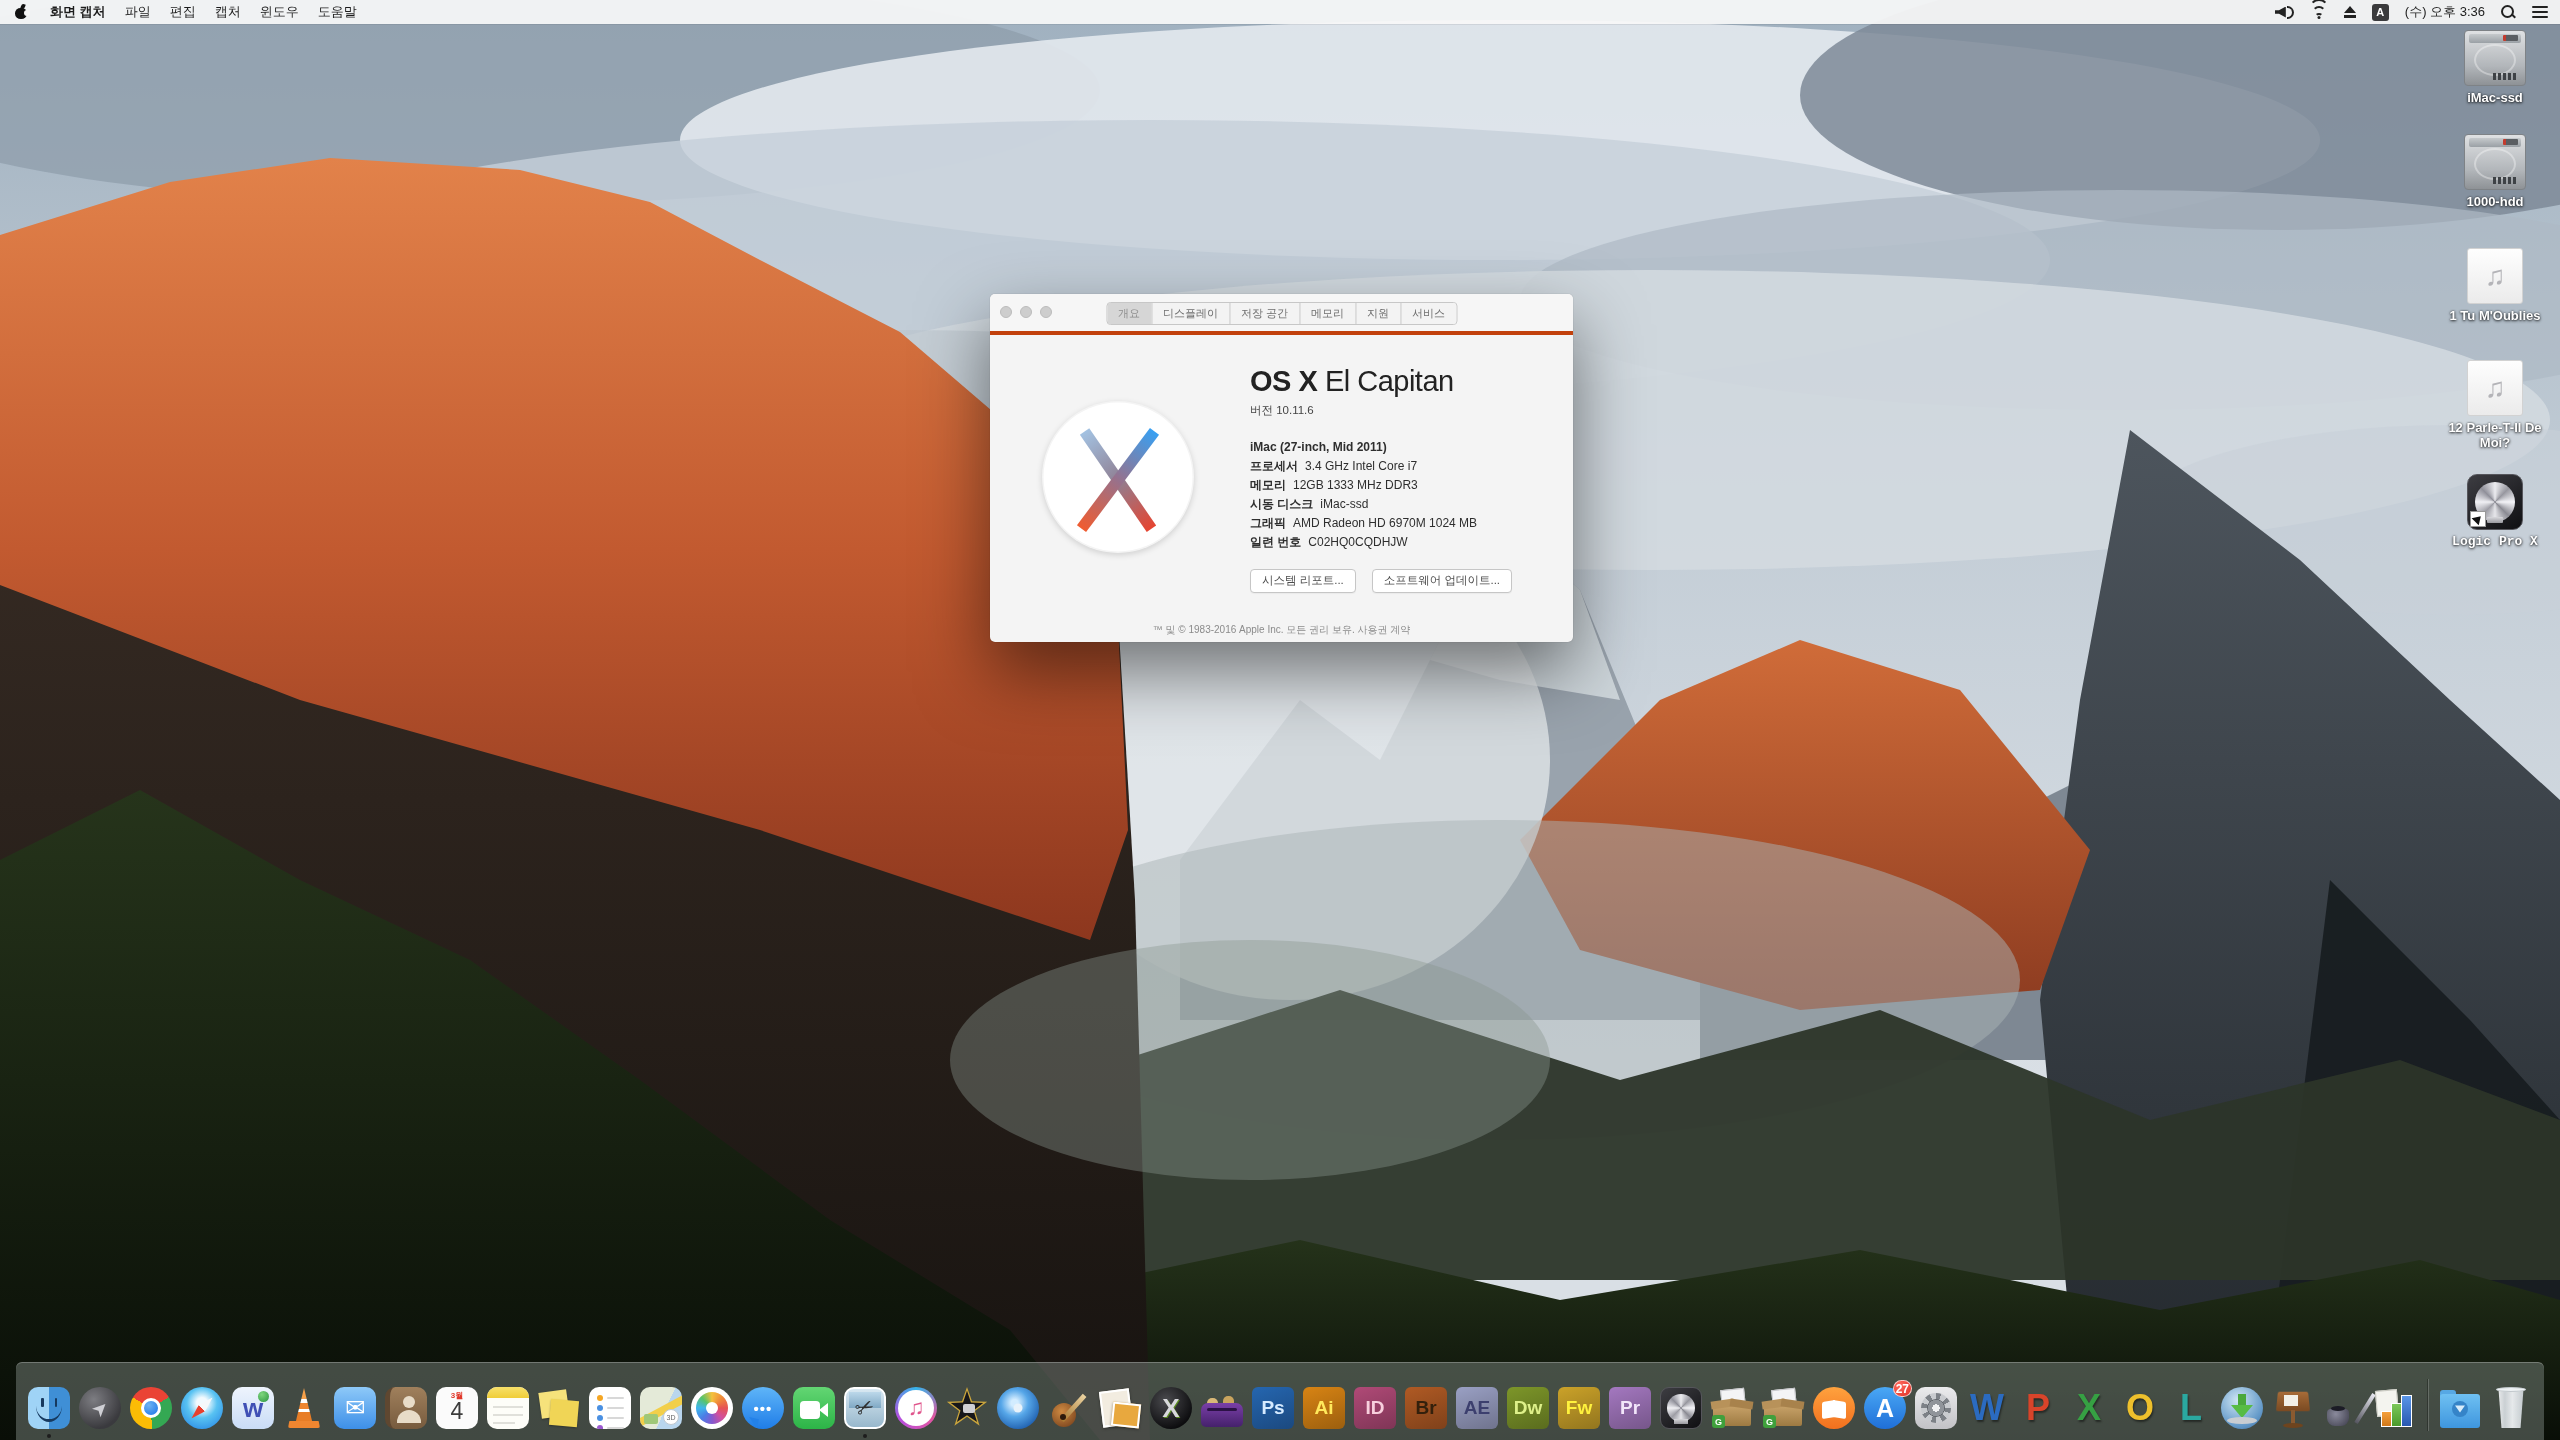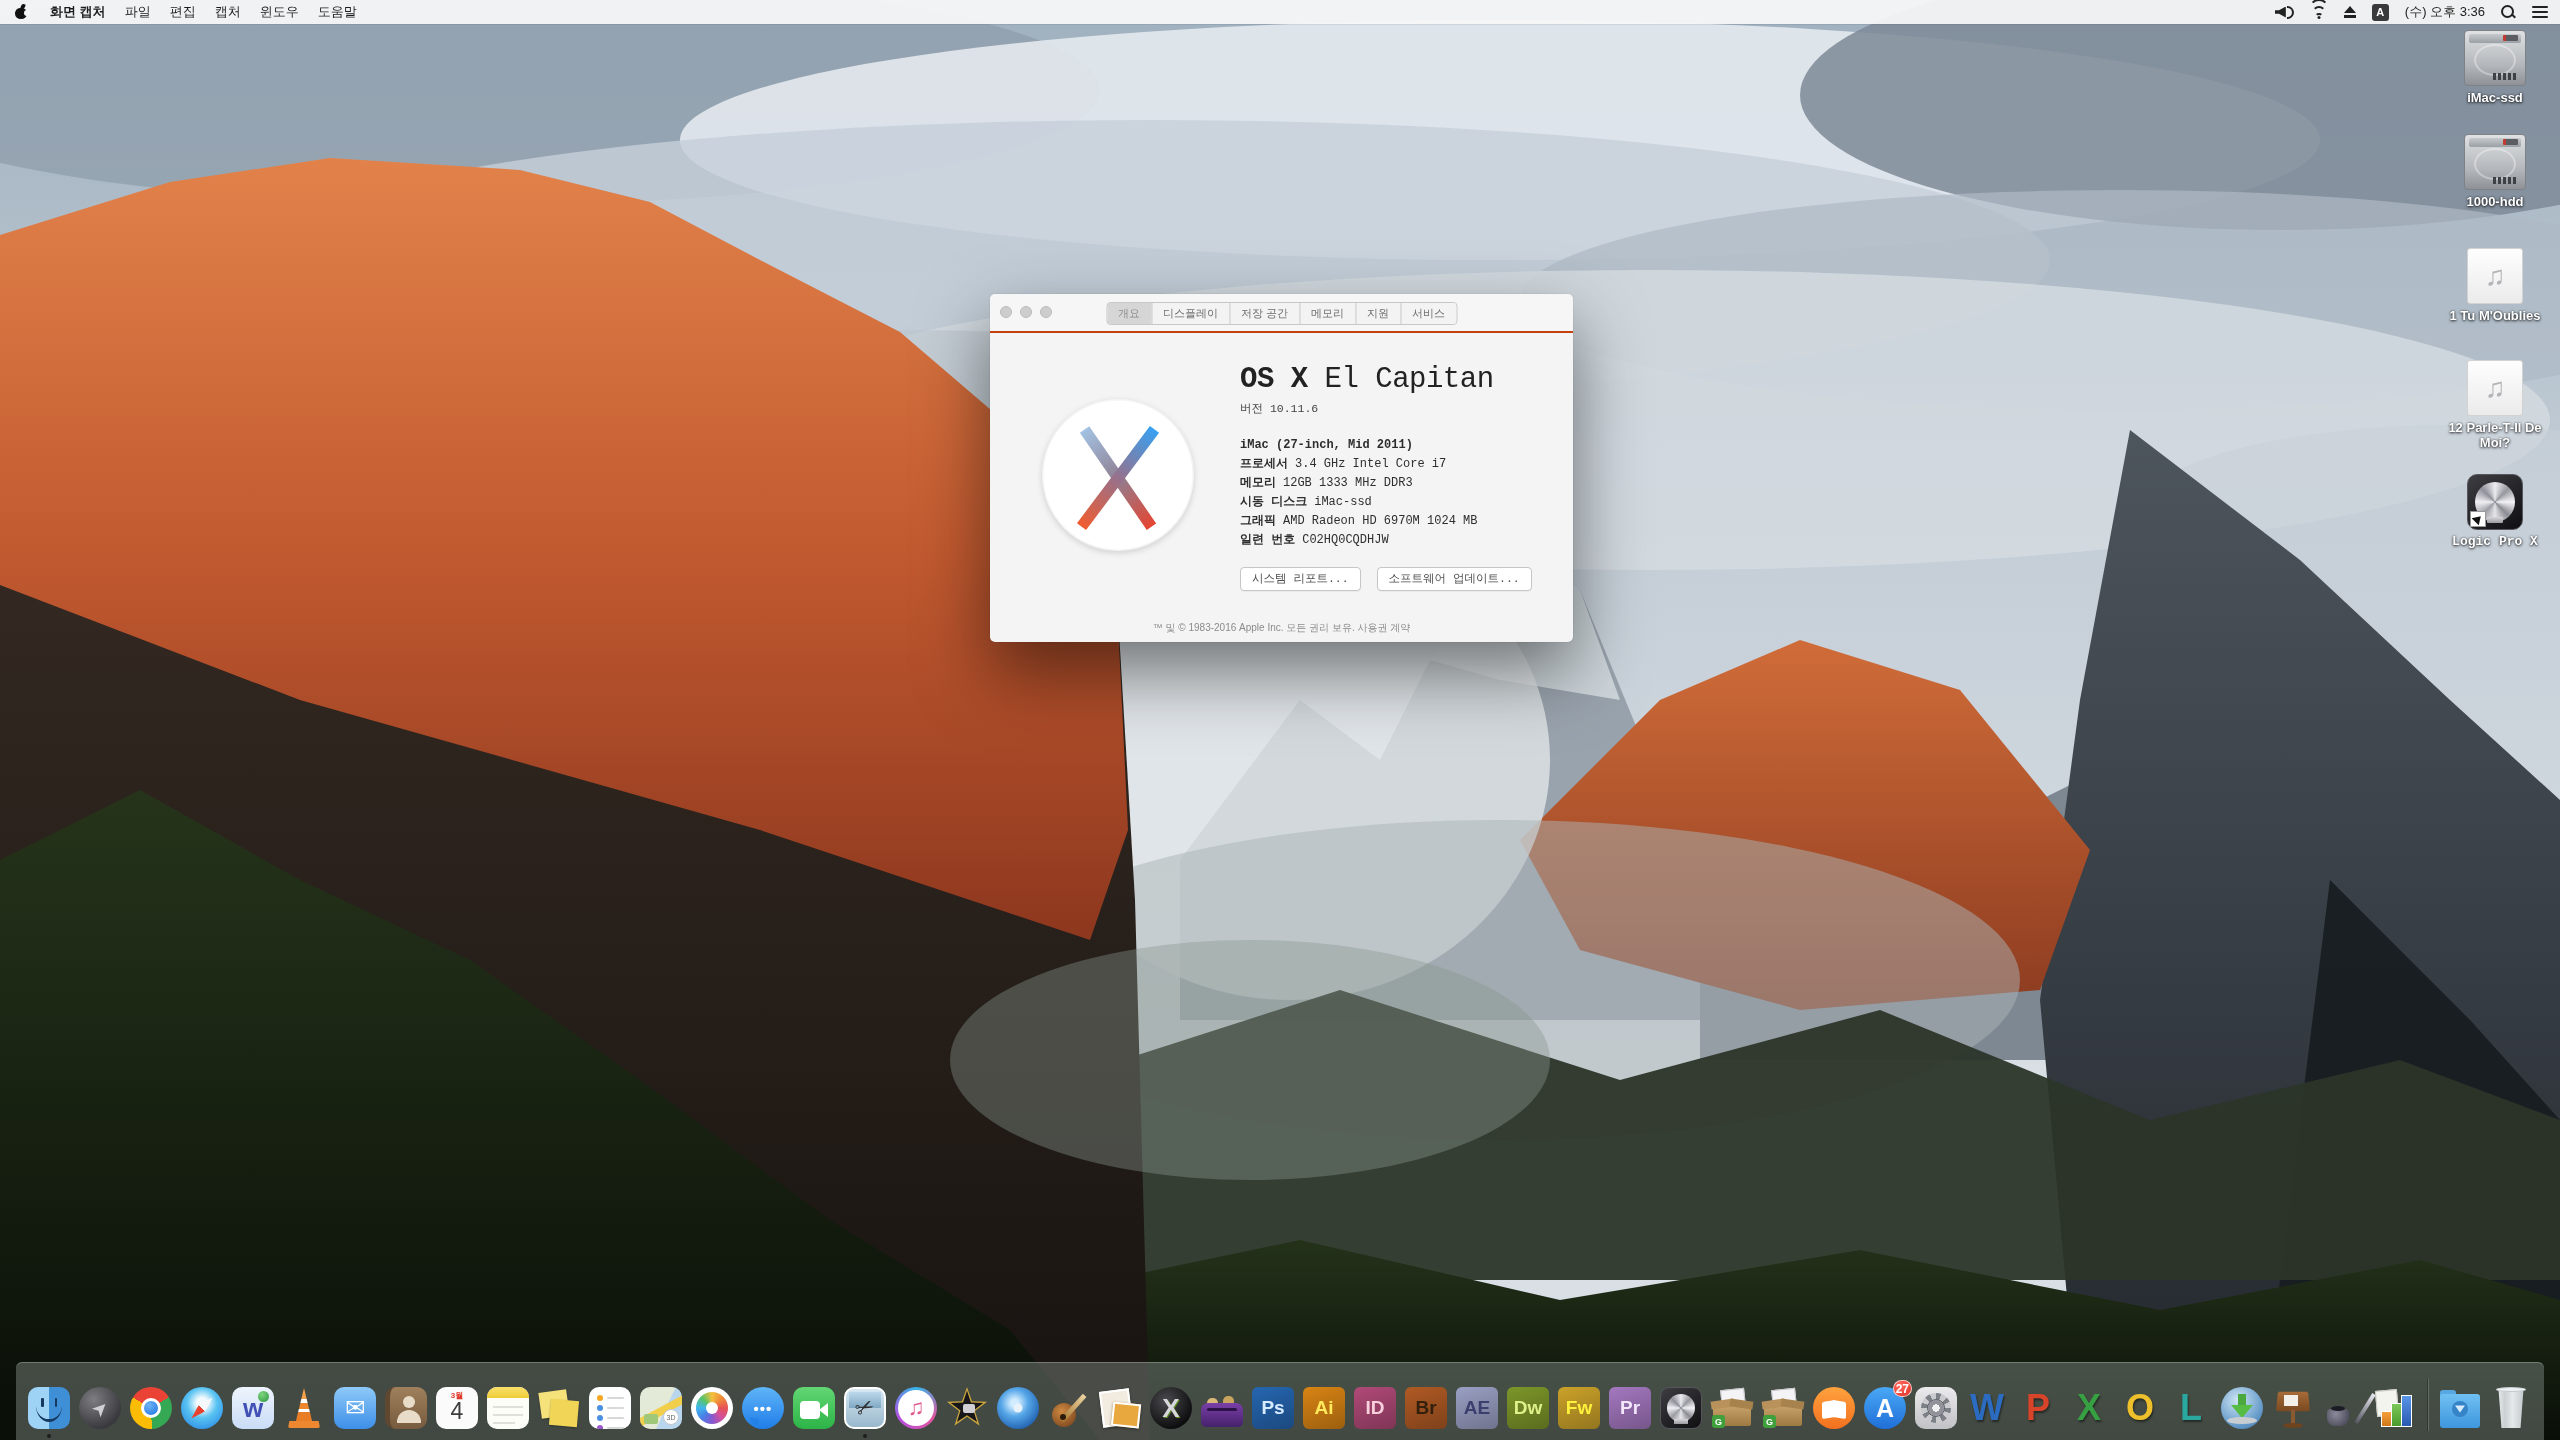--- a/index.html
+++ b/index.html
@@ -74,34 +74,34 @@
     width:16px;height:6px;background:linear-gradient(#d8d8dc,#9a9aa0);border-radius:1px;}
   .alias{position:absolute;left:2px;bottom:2px;width:14px;height:14px;background:#fff;
     border:1px solid #999;display:flex;align-items:center;justify-content:center;}
   .alias i{width:0;height:0;border-left:5px solid transparent;border-right:5px solid transparent;
     border-bottom:8px solid #111;transform:rotate(45deg);}
 
   
   .dialog{position:absolute;left:990px;top:294px;width:583px;height:348px;border-radius:5px;
     background:#f4f4f4;box-shadow:0 30px 70px rgba(0,0,0,.5),0 0 1px rgba(0,0,0,.35);z-index:40;
     color:#2e2e2e;}
-  .titlebar{position:relative;height:37px;border-bottom:2px solid #c2410c;border-radius:5px 5px 0 0;
+  .titlebar{position:relative;height:37px;border-bottom:4px solid #c2410c;border-radius:5px 5px 0 0;
     background:#f6f6f6;}
   .lights{position:absolute;left:10px;top:12px;display:flex;gap:8px;}
   .light{width:12px;height:12px;border-radius:50%;background:#cdcdcd;border:1px solid #bcbcbc;box-sizing:border-box;}
   .segctl{position:absolute;left:50%;top:8px;transform:translateX(-50%);display:flex;
     border:1px solid #c7c7c7;border-radius:4px;overflow:hidden;background:#f3f3f3;height:21px;}
   .seg{display:flex;align-items:center;padding:0 11px;font-size:11px;color:#6f6f6f;
     border-left:1px solid #c9c9c9;background:#f3f3f3;cursor:default;white-space:nowrap;}
   .seg:first-child{border-left:none;}
   .seg.active{background:#d6d6d6;color:#8e8e8e;}
   .dlg-body{position:relative;height:311px;}
   .oslogo{position:absolute;left:52px;top:66px;width:152px;height:152px;border-radius:50%;
     box-shadow:0 2px 6px rgba(0,0,0,.15);}
-  .dlg-col{position:absolute;left:250px;top:30px;right:20px;font-family:Liberation Mono, monospace;}
+  .dlg-col{position:absolute;left:260px;top:30px;right:20px;}
   .os-title{font-size:29px;letter-spacing:-.5px;color:#222;}
   .os-title b{font-weight:600;}
   .os-title span{font-weight:300;}
   .os-version{margin-top:5px;font-size:11.5px;color:#444;}
   .model{margin-top:22px;font-size:12px;font-weight:bold;}
   .spec-row{margin-top:6px;font-size:12px;line-height:13px;}
   .spec-row b{font-weight:bold;margin-right:7px;}
   .dlg-buttons{margin-top:20px;display:flex;gap:16px;}
   .btn{font-size:11.5px;color:#4c4c4c;background:#fff;border:1px solid #c6c6c6;border-radius:4px;
     padding:3px 11px 4px;box-shadow:0 1px 1px rgba(0,0,0,.04);cursor:default;white-space:nowrap;}

